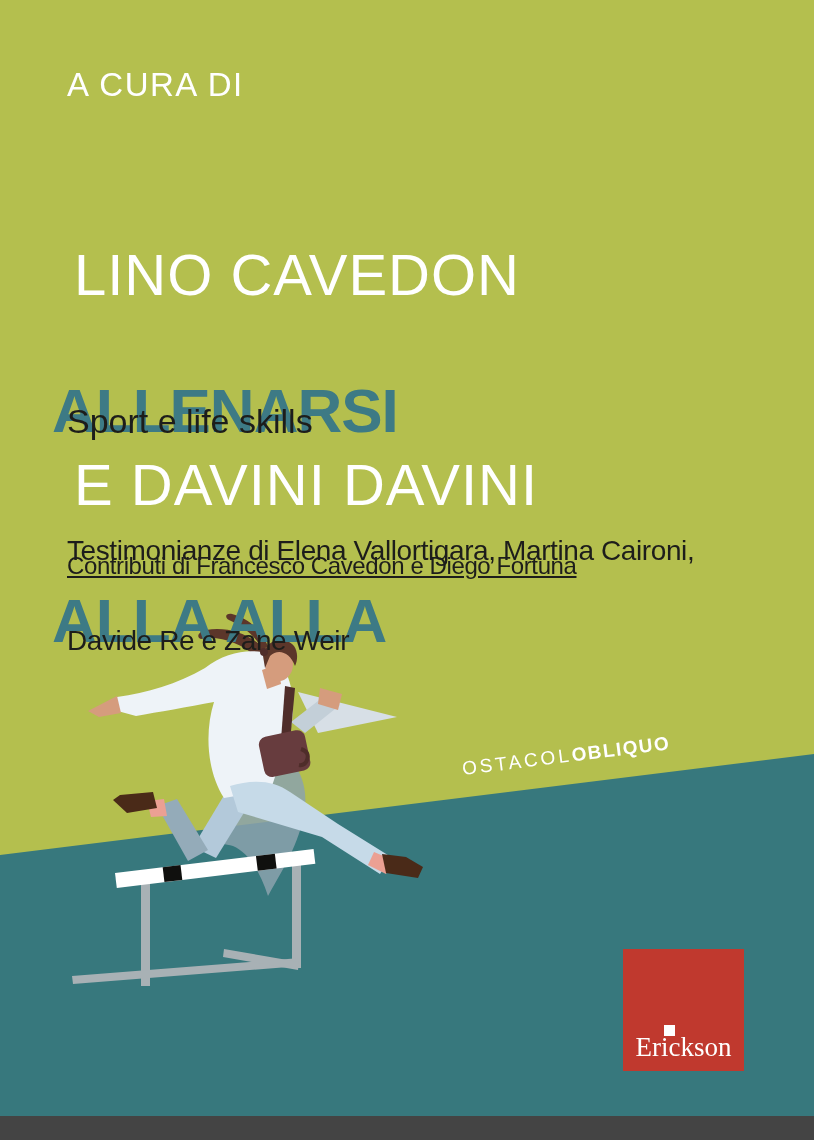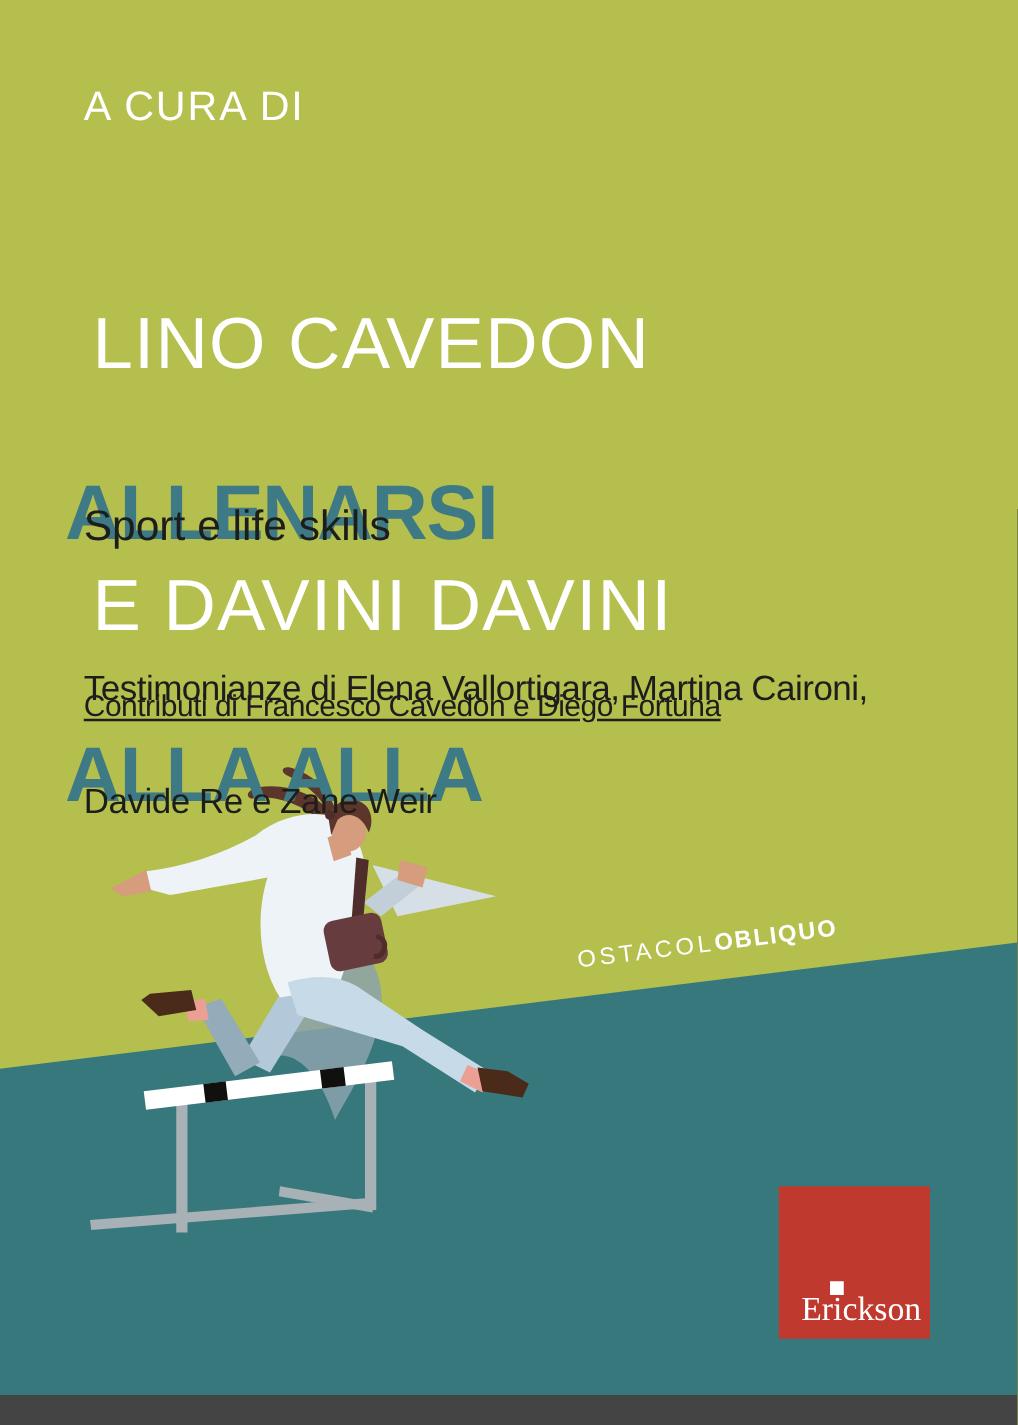--- a/index.html
+++ b/index.html
@@ -67,21 +67,21 @@
   }
   .series .thin{font-weight:300;letter-spacing:3px;}
   .series .bold{font-weight:800;letter-spacing:1.5px;}
 
   
   .erickson{
     position:absolute;left:623px;top:949px;width:121px;height:122px;
     background:var(--red,#c0392e);
   }
   .erickson .e-name{
-    position:absolute;left:18px;right:0;bottom:8px;text-align:left;
+    position:absolute;left:0;right:0;bottom:8px;text-align:center;
     font-family:"Liberation Serif",serif;font-size:27px;
     color:var(--white,#fff);
     margin-top:19px;
   }
   .erickson .e-dot{
     position:absolute;left:41px;top:76px;width:11px;height:11px;
     background:var(--white,#fff);
   }
 </style>
 </head>

